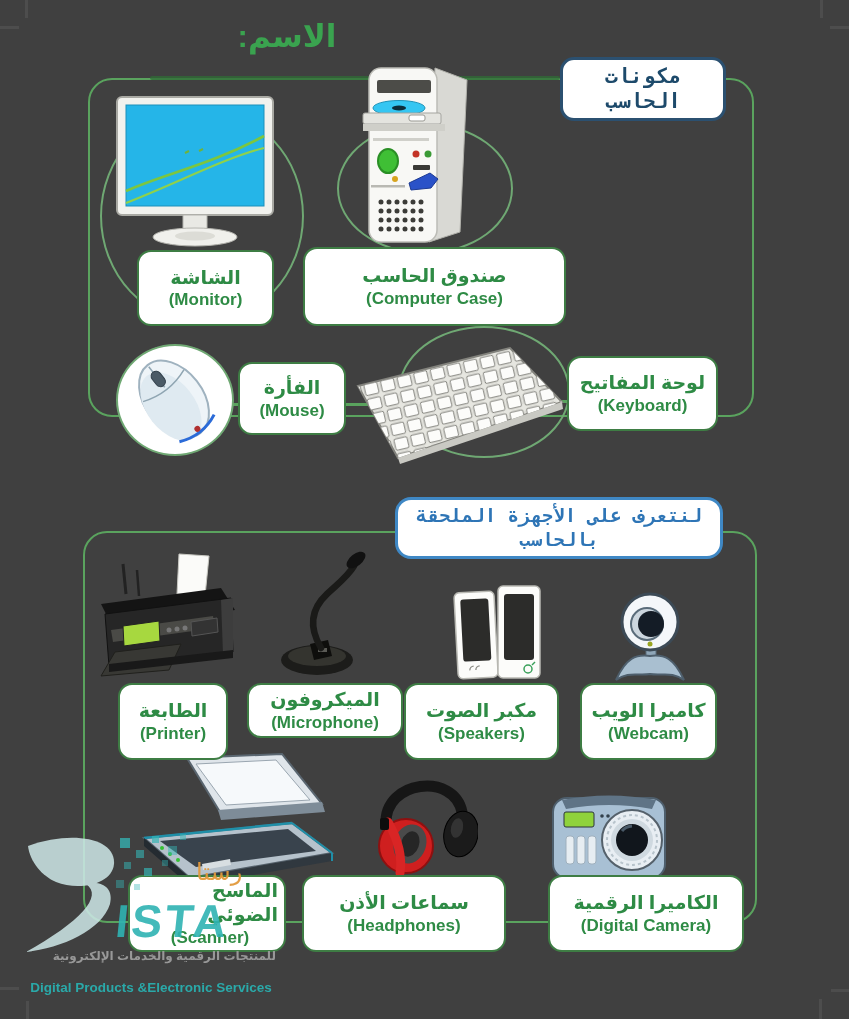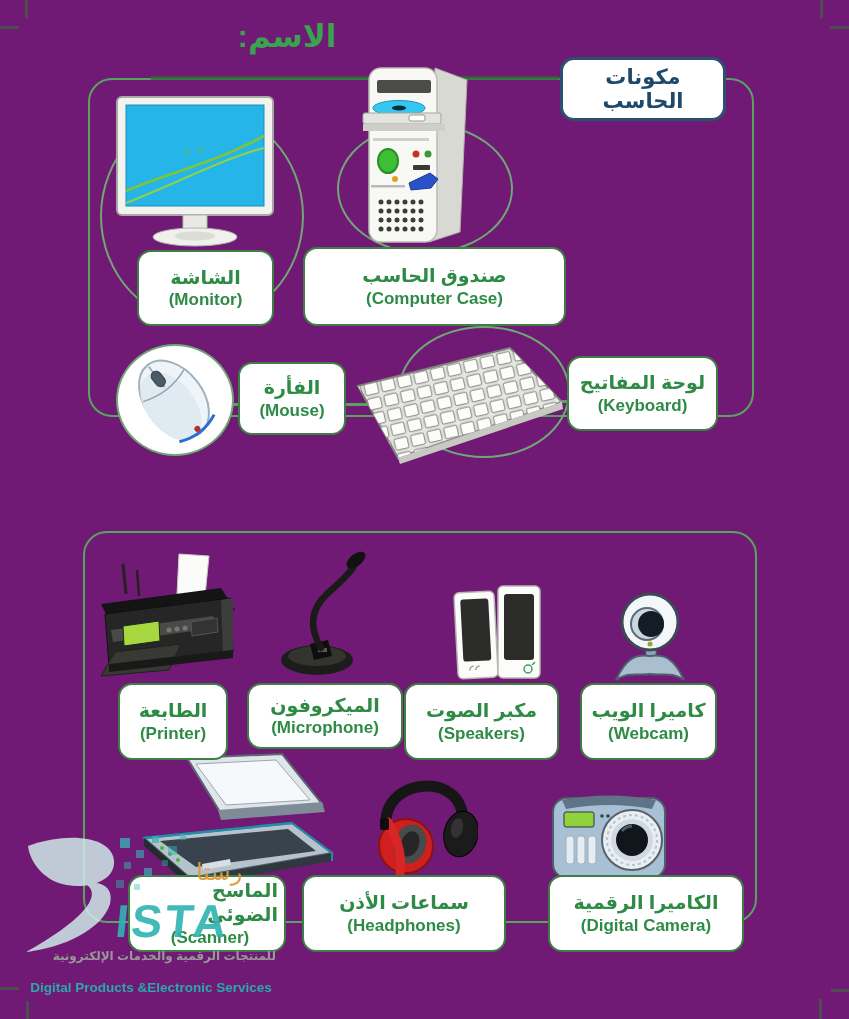--- a/index.html
+++ b/index.html
@@ -1,25 +1,25 @@
 <!DOCTYPE html>
 <html lang="ar"><head>
 <meta charset="utf-8">
 <style>
   html,body{margin:0;padding:0;background:#fff;}
-  .page{position:relative;width:849px;height:1019px;background:#701a75;overflow:hidden;
+  .page{position:relative;width:849px;height:1019px;background:#404040;overflow:hidden;
         font-family:"Liberation Sans","DejaVu Sans",sans-serif;}
   
   .crop{position:absolute;background:#4d4d4d;}
   
   .section-frame{position:absolute;border:2.5px solid #5aa35e;border-radius:24px;background:transparent;z-index:0;}
   .dark-top-seg{position:absolute;height:4px;background:#2f6b35;opacity:.75;z-index:0;border-radius:2px;}
   
   .header-pill{position:absolute;background:#fff;display:flex;align-items:center;justify-content:center;
-               z-index:5;text-align:center;font-weight:bold;}
+               z-index:5;text-align:center;font-weight:bold;font-family:Liberation Mono, monospace;}
   .header-pill.h1{border:3px solid #2b5070;border-radius:14px;color:#1d4a6b;font-size:21px;}
   .header-pill.h2{border:3px solid #3f88c5;border-radius:16px;color:#2e75b6;font-size:19px;}
   
   .label-box{position:absolute;background:#fff;border:2.5px solid #3e7d44;border-radius:14px;
              display:flex;flex-direction:column;align-items:center;justify-content:center;
              z-index:4;line-height:1.25;padding:2px 6px;box-sizing:border-box;}
   .label-ar{color:#2e8b45;font-weight:bold;font-size:19px;direction:rtl;}
   .label-en{color:#2e8b45;font-weight:bold;font-size:17px;}
   
   .halo{position:absolute;border:2.5px solid #6fa873;border-radius:50%;z-index:1;background:transparent;}
@@ -144,20 +144,23 @@
       <path d="M46,118 L210,62 L211,69 L48,124 Z" fill="#c9c9c3"></path>
     </svg>
   </div>
   <div class="connector" style="left:552px;top:400px;width:22px;"></div>
   <div class="label-box" style="left:567px;top:356px;width:151px;height:75px;">
     <div class="label-ar">لوحة المفاتيح</div>
     <div class="label-en">(Keyboard)</div>
   </div>
 
   <div class="section-frame" style="left:83px;top:531px;width:670px;height:388px;"></div>
+  <div class="header-pill h2" style="left:395px;top:497px;width:322px;height:56px;">
+    <span dir="rtl">لنتعرف على الأجهزة الملحقة بالحاسب</span>
+  </div>
 
   <div class="device" style="left:93px;top:552px;">
     <svg width="150" height="128" viewBox="0 0 150 128">
       <path d="M86,2 L116,4 L112,44 L84,42 Z" fill="#fbfbf9" stroke="#c8c8c2"></path>
       <line x1="30" y1="12" x2="33" y2="42" stroke="#222" stroke-width="3"></line>
       <line x1="44" y1="18" x2="46" y2="44" stroke="#222" stroke-width="2.5"></line>
       <path d="M8,52 L128,36 L142,58 L20,76 Z" fill="#141414"></path>
       <path d="M12,62 L138,46 L140,100 L16,114 Z" fill="#262626" stroke="#111"></path>
       <path d="M128,48 L140,46 L140,100 L130,102 Z" fill="#3d3d3d"></path>
       <path d="M18,78 L120,64 L122,76 L20,90 Z" fill="#4a4a46"></path>
@@ -204,21 +207,21 @@
       <circle cx="37" cy="36" r="16" fill="#ccd6de" stroke="#5a6c7a" stroke-width="2"></circle>
       <circle cx="41" cy="36" r="13" fill="#141c26"></circle>
       <circle cx="40" cy="56" r="2.5" fill="#9aa520"></circle>
     </svg>
   </div>
 
   <div class="label-box" style="left:118px;top:683px;width:110px;height:77px;">
     <div class="label-ar">الطابعة</div>
     <div class="label-en">(Printer)</div>
   </div>
-  <div class="label-box" style="left:247px;top:683px;width:156px;height:66px;">
+  <div class="label-box" style="left:247px;top:683px;width:156px;height:55px;">
     <div class="label-ar">الميكروفون</div>
     <div class="label-en">(Microphone)</div>
   </div>
   <div class="label-box" style="left:404px;top:683px;width:155px;height:77px;text-align:right;">
     <div class="label-ar">مكبر الصوت</div>
     <div class="label-en">(Speakers)</div>
   </div>
   <div class="label-box" style="left:580px;top:683px;width:137px;height:77px;">
     <div class="label-ar">كاميرا الويب</div>
     <div class="label-en">(Webcam)</div>

